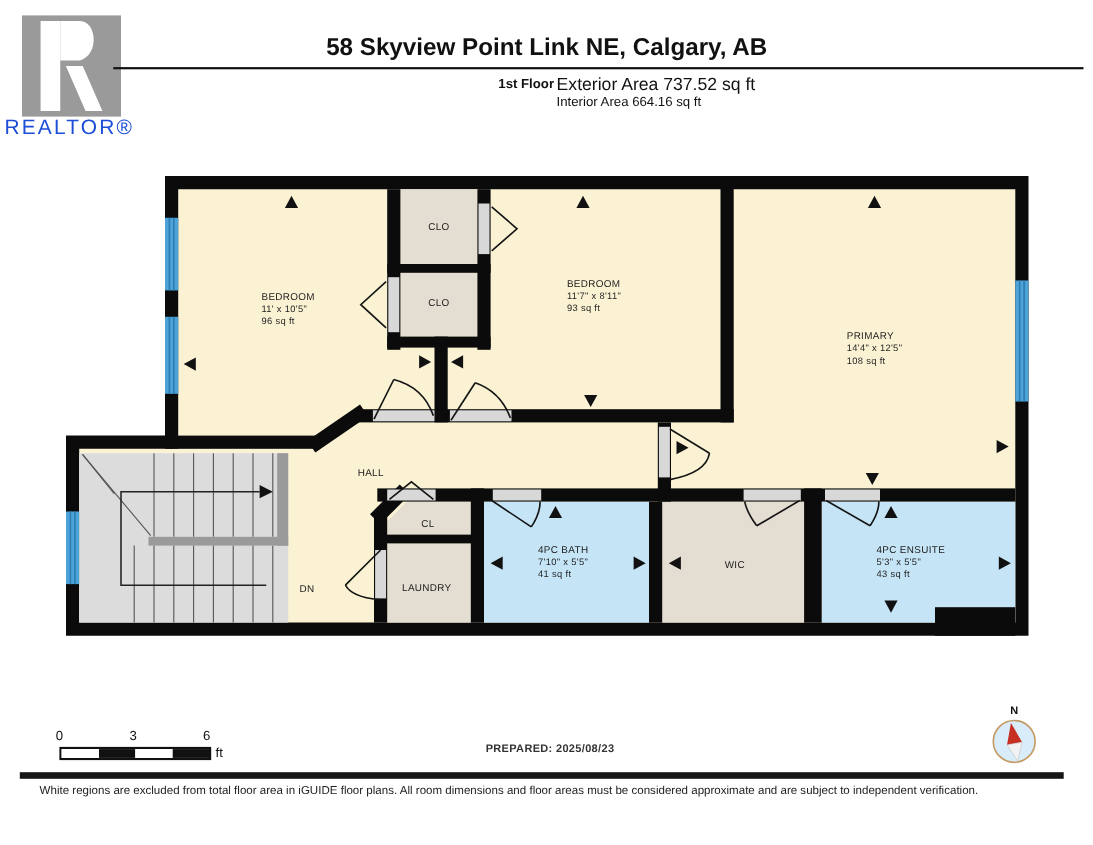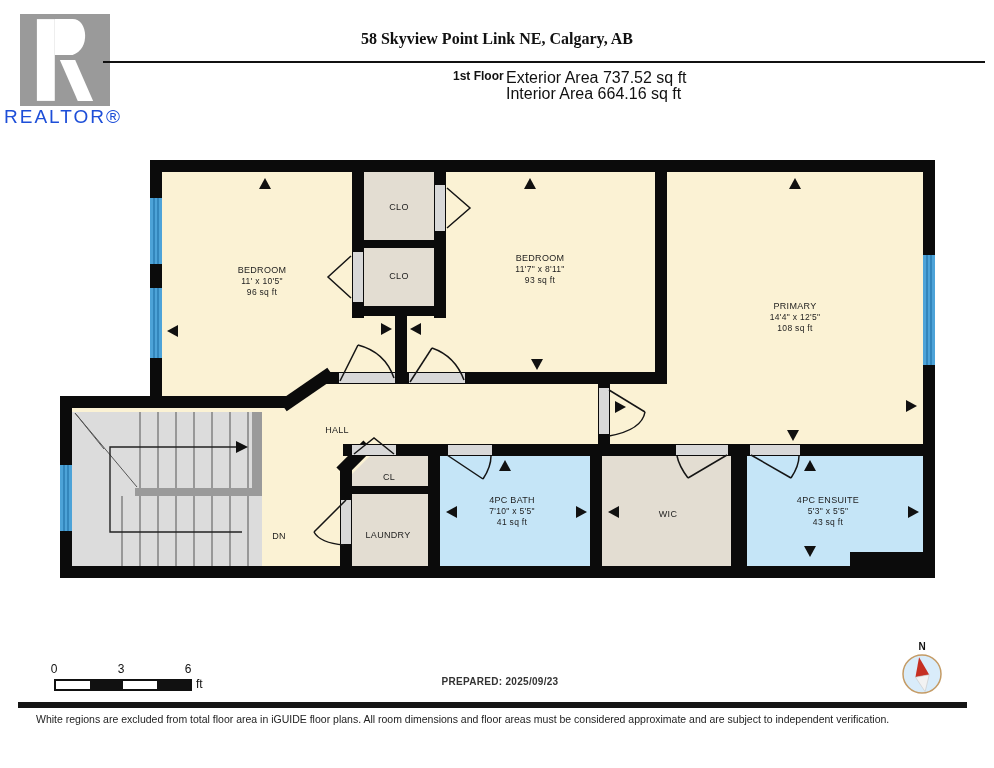--- a/index.html
+++ b/index.html
@@ -3,27 +3,27 @@
 <meta charset="utf-8">
 <style>
   html,body{margin:0;padding:0;background:#fff;}
   .page{position:relative;width:994px;height:768px;background:#fff;overflow:hidden;
         font-family:"Liberation Sans",sans-serif;color:#111;}
   .plan-svg{position:absolute;left:0;top:0;}
   
   .logo-box{position:absolute;left:20px;top:14px;width:90px;height:92px;background:#9a9a9a;}
   .logo-text{position:absolute;left:4px;top:106px;font-size:19px;color:#1d4ed8;letter-spacing:2px;}
   .page-title{position:absolute;left:0;right:0;top:30px;text-align:center;
-              font-size:16px;font-weight:bold;margin:0;font-family:Liberation Serif, serif;}
+              font-size:22px;font-weight:bold;margin:0;}
   .hline{position:absolute;left:103px;right:9px;top:61px;height:2px;background:#111;}
   .floor-label{position:absolute;left:453px;top:69px;font-size:12px;font-weight:bold;}
   .area-ext{position:absolute;left:506px;top:69px;font-size:16px;}
-  .area-int{position:absolute;left:506px;top:85px;font-size:16px;}
-  
-  .rlabel{position:absolute;transform:translate(-50%,-50%);text-align:center;
+  .area-int{position:absolute;left:506px;top:85px;font-size:12px;}
+  
+  .rlabel{position:absolute;transform:translate(-50%,-50%);text-align:left;
           font-size:8.5px;line-height:11px;color:#1d1d1d;letter-spacing:.3px;white-space:nowrap;}
   .rlabel .rname{display:block;font-size:9px;}
   .rlabel .rdims,.rlabel .rarea{display:block;}
   
   .tick{position:absolute;width:14px;text-align:center;font-size:12px;top:662px;}
   .scale-bar{position:absolute;left:54px;top:679px;width:134px;height:8px;
              border:2px solid #111;display:flex;}
   .scale-bar div{flex:1;}
   .seg-w{background:#fff;} .seg-b{background:#111;}
   .scale-unit{position:absolute;left:196px;top:677px;font-size:12px;}
@@ -241,21 +241,21 @@
   <span class="tick" style="left:114px">3</span>
   <span class="tick" style="left:181px">6</span>
   <div class="scale-bar">
     <div class="seg-w"></div>
     <div class="seg-b"></div>
     <div class="seg-w"></div>
     <div class="seg-b"></div>
   </div>
   <span class="scale-unit">ft</span>
 
-  <div class="prepared">PREPARED: 2025/09/23</div>
+  <div class="prepared">PREPARED: 2025/08/23</div>
 
   <div class="compass">
     <span class="n">N</span>
     <svg width="44" height="44" viewBox="0 0 44 44">
       <circle cx="22" cy="22" r="19" fill="#D9ECFA" stroke="#C49B65" stroke-width="1.5"></circle>
       <g transform="rotate(-10 22 22)">
         <polygon points="22,5 15,24 29,24" fill="#C62F22"></polygon>
         <polygon points="15,24 29,24 22,40" fill="#F2F2F2" stroke="#C9C9C9" stroke-width="0.6"></polygon>
       </g>
     </svg>

